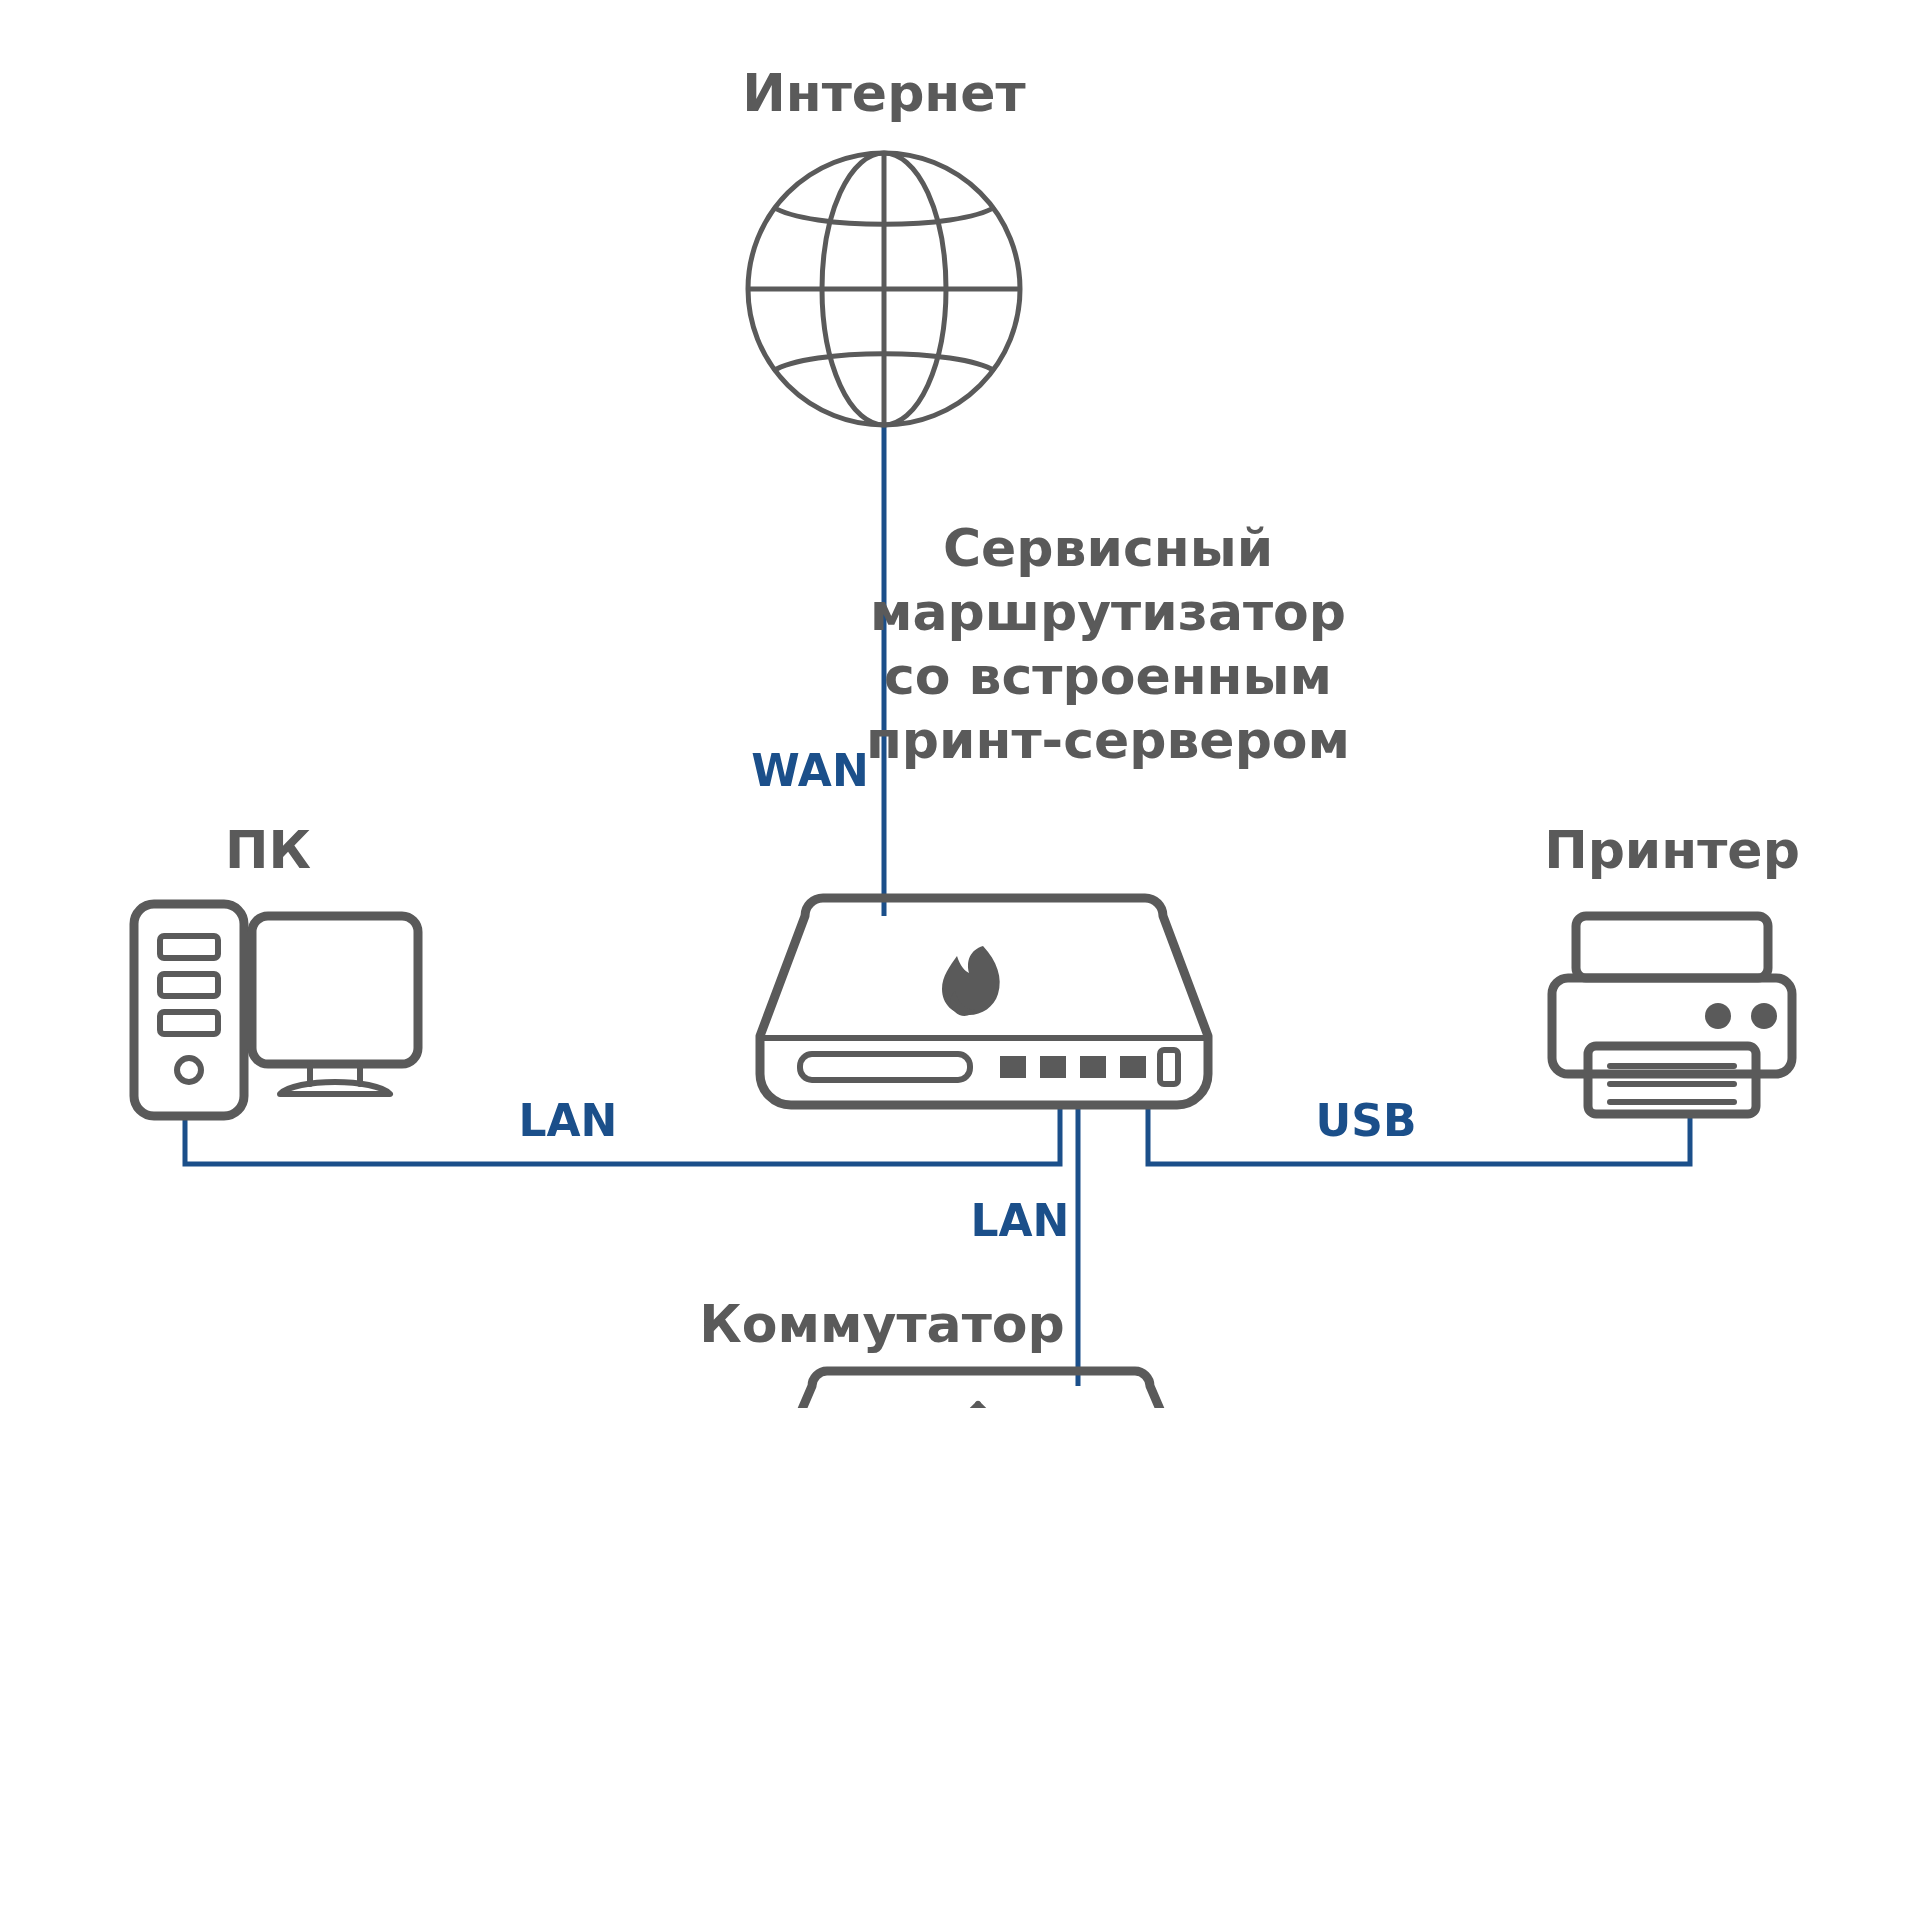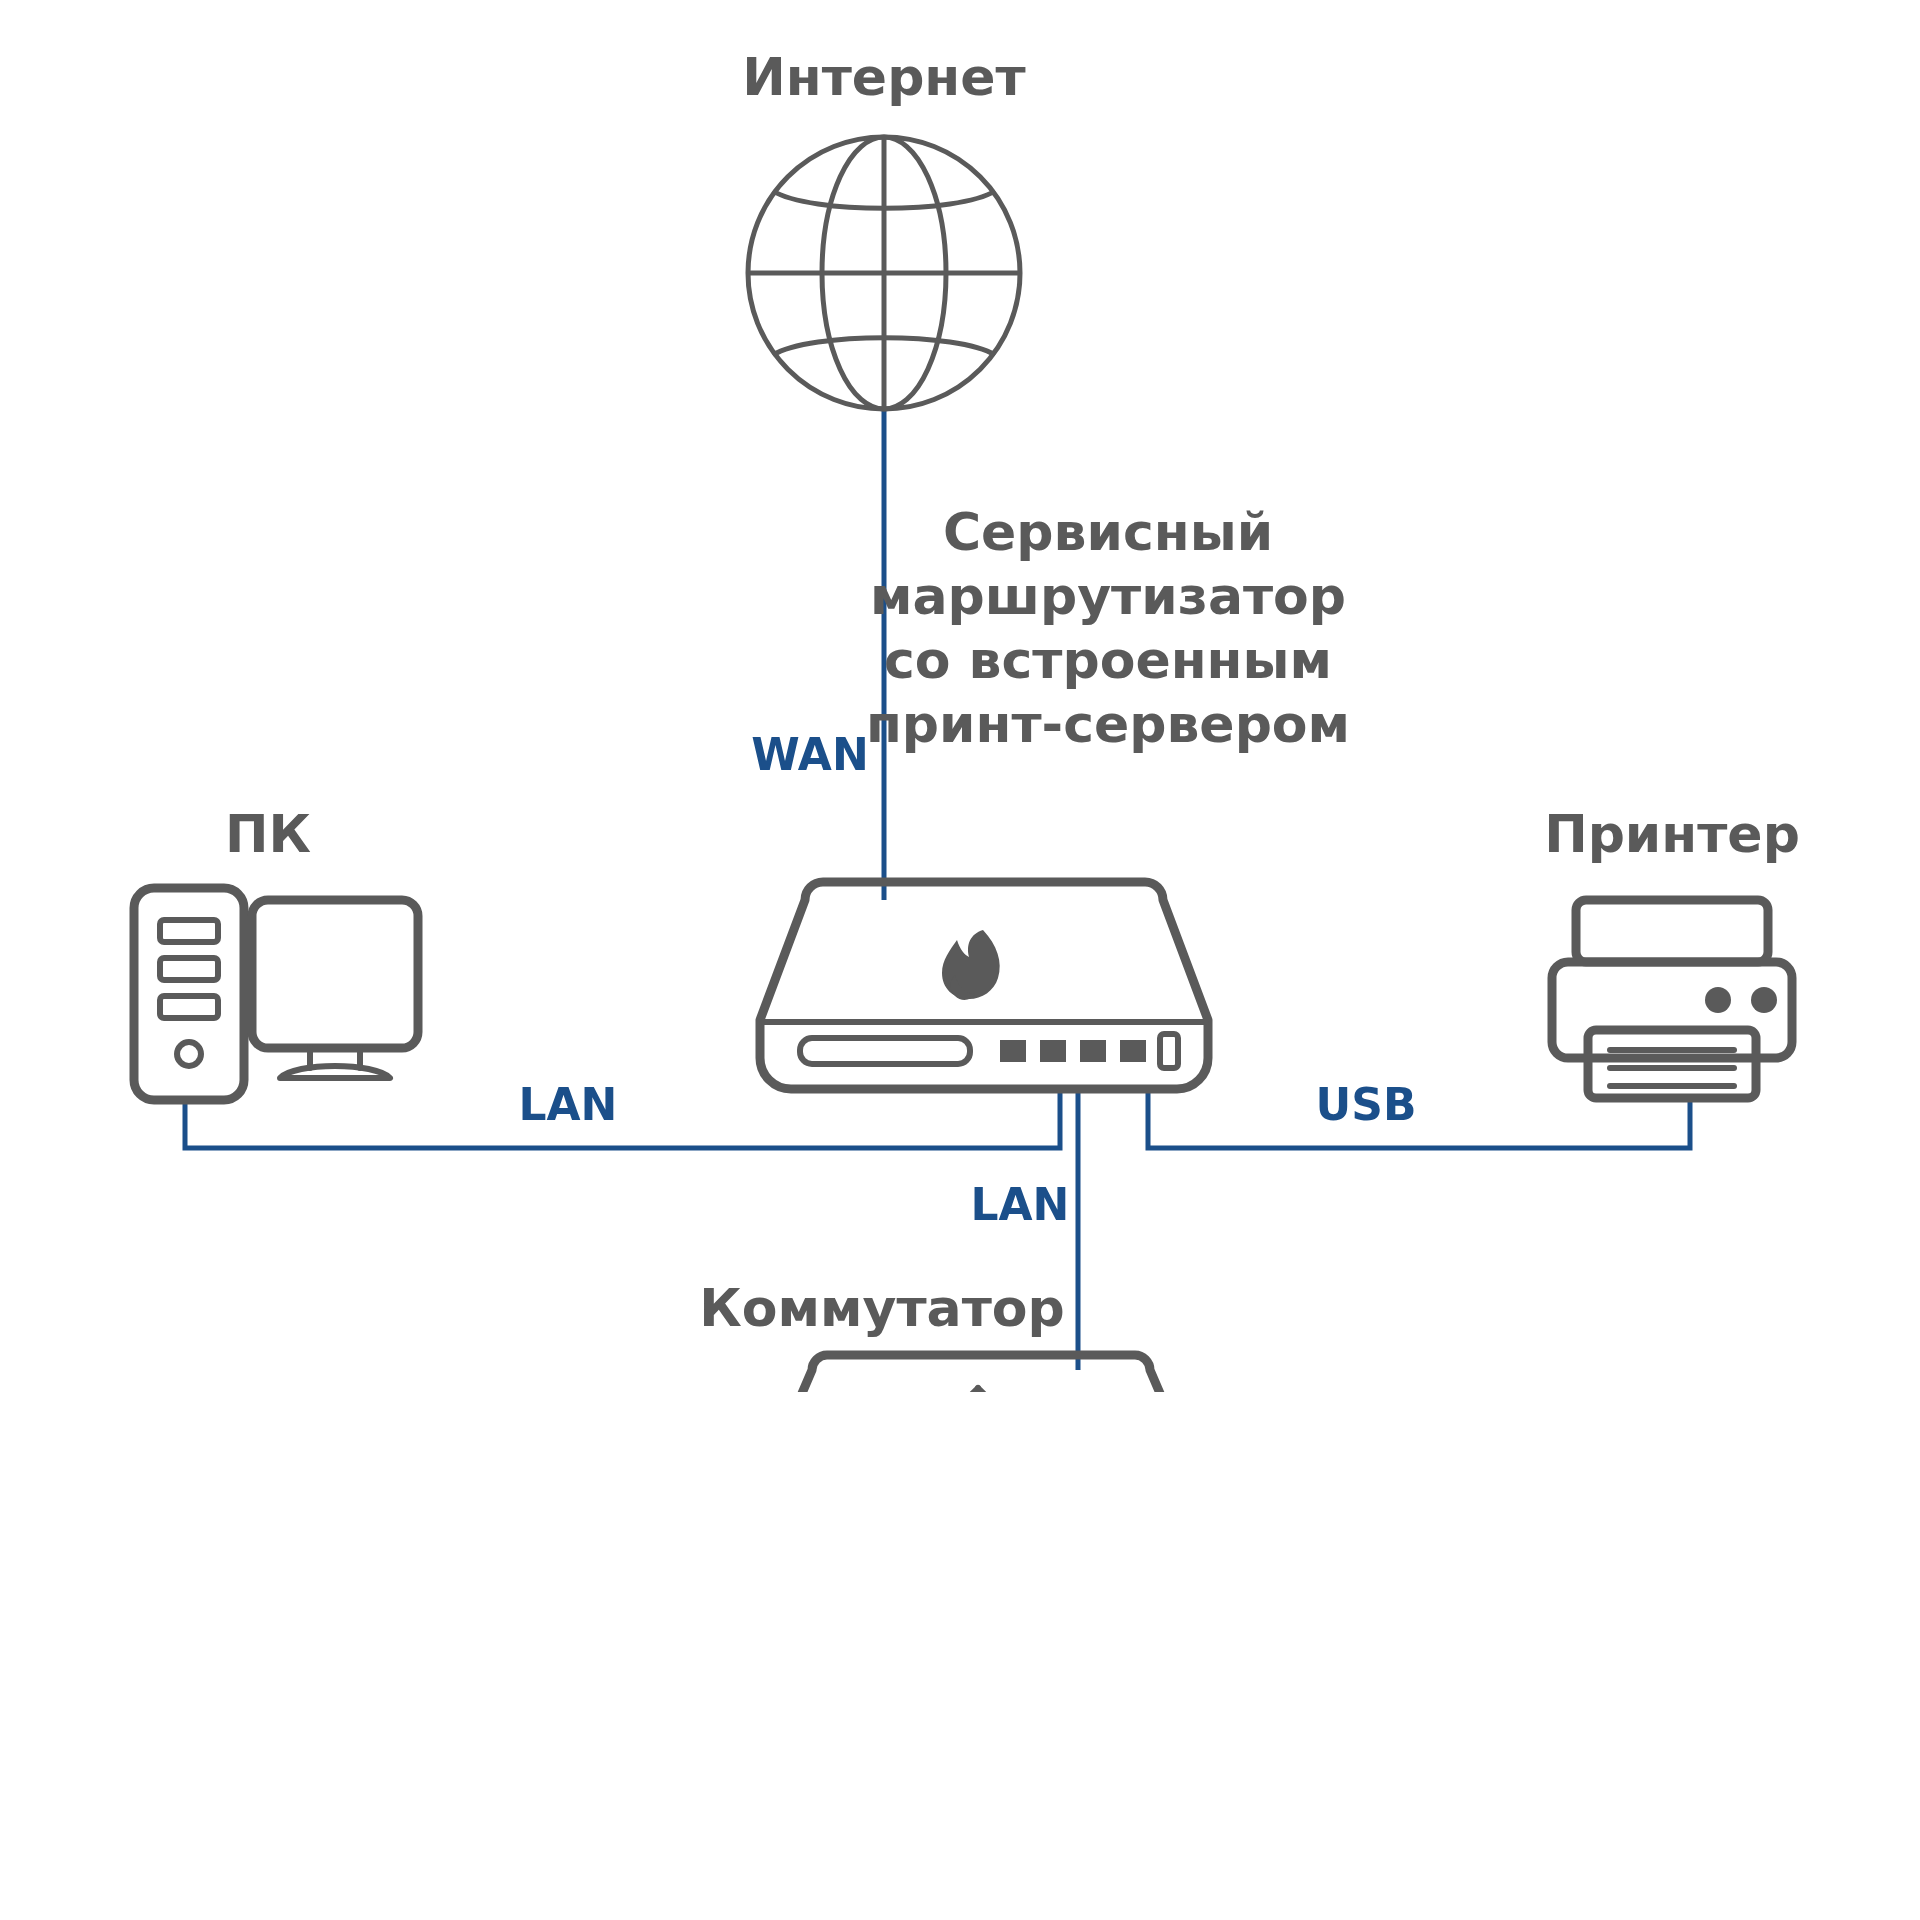--- a/index.html
+++ b/index.html
@@ -9,20 +9,21 @@
   }
   body {
     font-family: "DejaVu Sans", sans-serif;
   }
   #stage {
     position: relative;
     width: 1920px;
     height: 1392px;
     background: #ffffff;
     overflow: hidden;
+    margin-top: 16px;
   }
   svg#diagram {
     position: absolute;
     left: 0;
     top: 0;
     width: 1920px;
     height: 1920px;
   }
   .label-gray {
     font-family: "DejaVu Sans", sans-serif;

